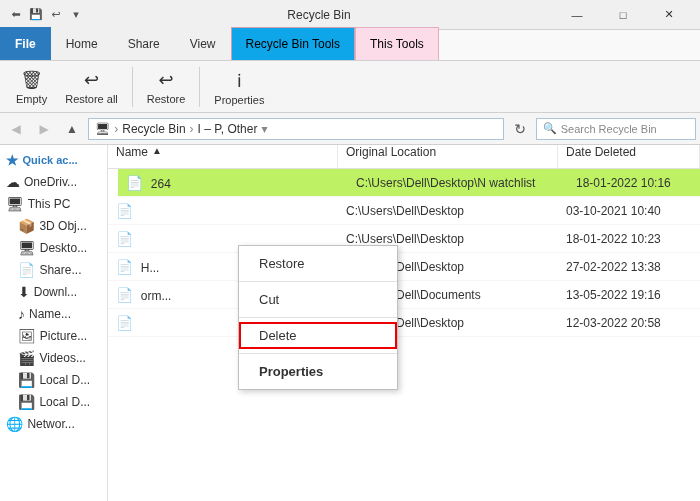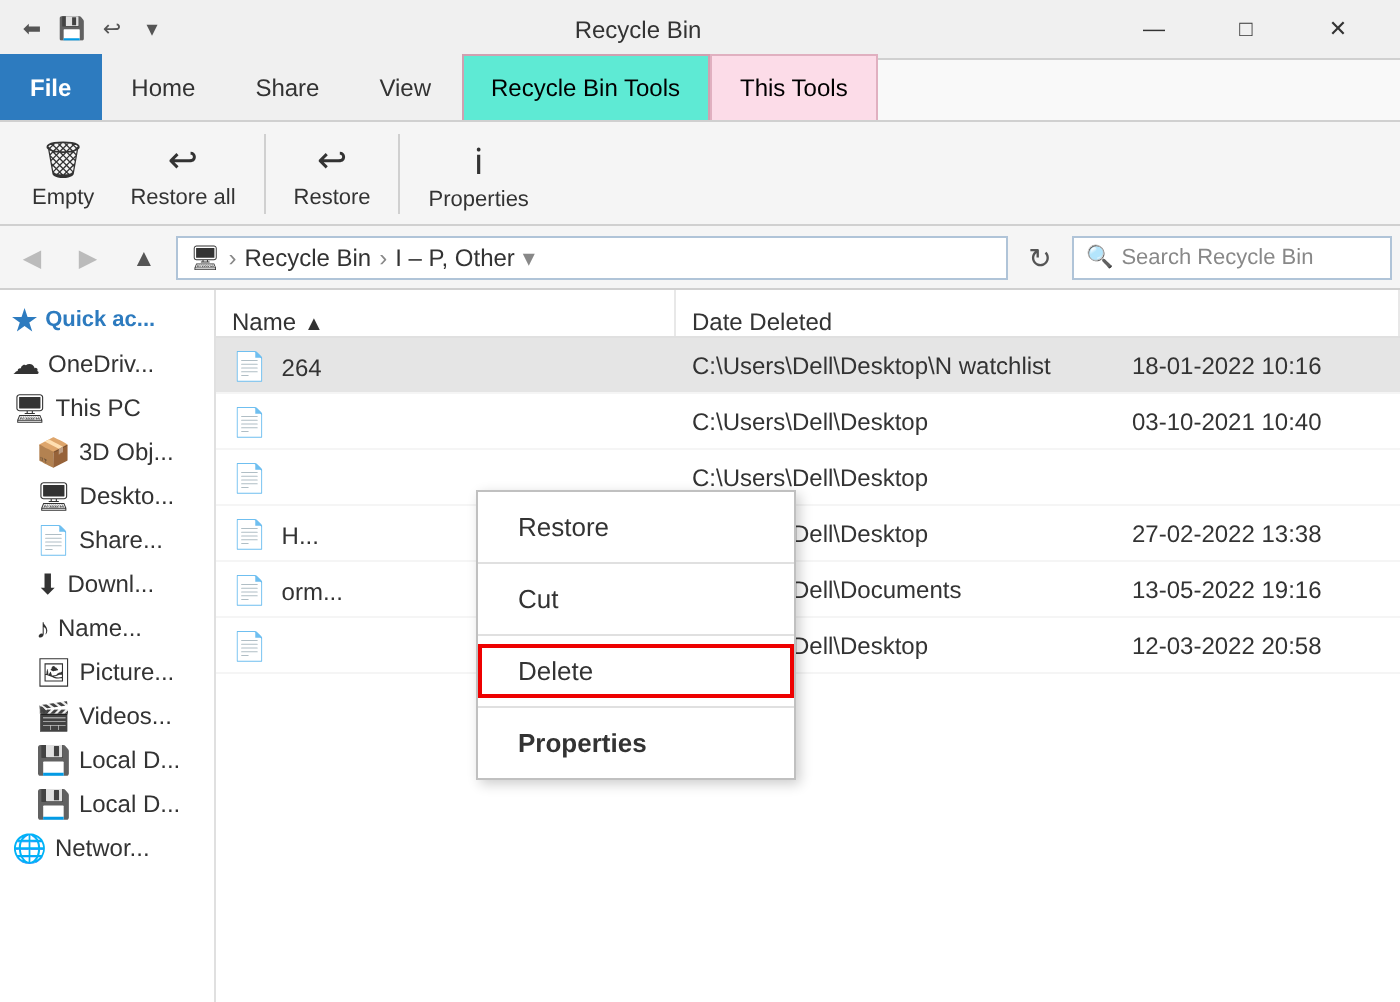--- a/index.html
+++ b/index.html
@@ -40,21 +40,21 @@
       height: 26px;
       display: flex;
       align-items: center;
     }
     .ribbon-tab.active-blue {
       background: #2d7bbf;
       color: white;
       font-weight: bold;
     }
     .ribbon-tab.active-pink {
-      background: #5eead4;
+      background: #0ea5e9;
       border-color: #d0a0b0;
     }
     .ribbon-tab.active-light-pink {
       background: #fcdce8;
       border-color: #e0b0c0;
     }
     .ribbon-tab.inactive {
       background: #f0f0f0;
       color: #333;
     }
@@ -186,37 +186,37 @@
       border-bottom: 1px solid #e0e0e0;
       height: 24px;
       align-items: center;
     }
     .col-header {
       font-size: 12px;
       color: #333;
       padding: 0 8px;
       height: 100%;
       display: flex;
-      align-items: flex-end;
+      align-items: flex-start;
       cursor: pointer;
       border-right: 1px solid #e8e8e8;
     }
     .col-name { width: 230px; }
     .col-location { width: 220px; }
     .col-date { flex: 1; }
     .col-sort-arrow { margin-left: 4px; font-size: 10px; }
 
     .file-row {
       display: flex;
       height: 28px;
       align-items: center;
       border-bottom: 1px solid #f5f5f5;
       cursor: pointer;
     }
-    .file-row.selected { background: #e5e5e5; }
+    .file-row.selected { background: #bef264; margin-left: 10px; }
     .file-cell {
       font-size: 12px;
       color: #333;
       padding: 0 8px;
       white-space: nowrap;
       overflow: hidden;
       text-overflow: ellipsis;
     }
     .file-icon { margin-right: 4px; font-size: 14px; }
 
@@ -377,20 +377,23 @@
       <span>Networ...</span>
     </div>
   </div>
 
   <div class="file-list">
     <div class="file-list-header">
       <div class="col-header col-name">
         <span>Name</span>
         <span class="col-sort-arrow">▲</span>
       </div>
+      <div class="col-header col-location">
+        <span>Original Location</span>
+      </div>
       <div class="col-header col-date">
         <span>Date Deleted</span>
       </div>
     </div>
 
     <div class="file-row selected">
       <div class="file-cell col-name">
         <span class="file-icon">📄</span>
         <span>264</span>
       </div>
@@ -402,20 +405,21 @@
         <span class="file-icon">📄</span>
       </div>
       <div class="file-cell col-location">C:\Users\Dell\Desktop</div>
       <div class="file-cell col-date">03-10-2021 10:40</div>
     </div>
     <div class="file-row">
       <div class="file-cell col-name">
         <span class="file-icon">📄</span>
       </div>
       <div class="file-cell col-location">C:\Users\Dell\Desktop</div>
+      <div class="file-cell col-date">18-01-2022 10:23</div>
     </div>
     <div class="file-row">
       <div class="file-cell col-name">
         <span class="file-icon">📄</span>
         <span>H...</span>
       </div>
       <div class="file-cell col-location">C:\Users\Dell\Desktop</div>
       <div class="file-cell col-date">27-02-2022 13:38</div>
     </div>
     <div class="file-row">

